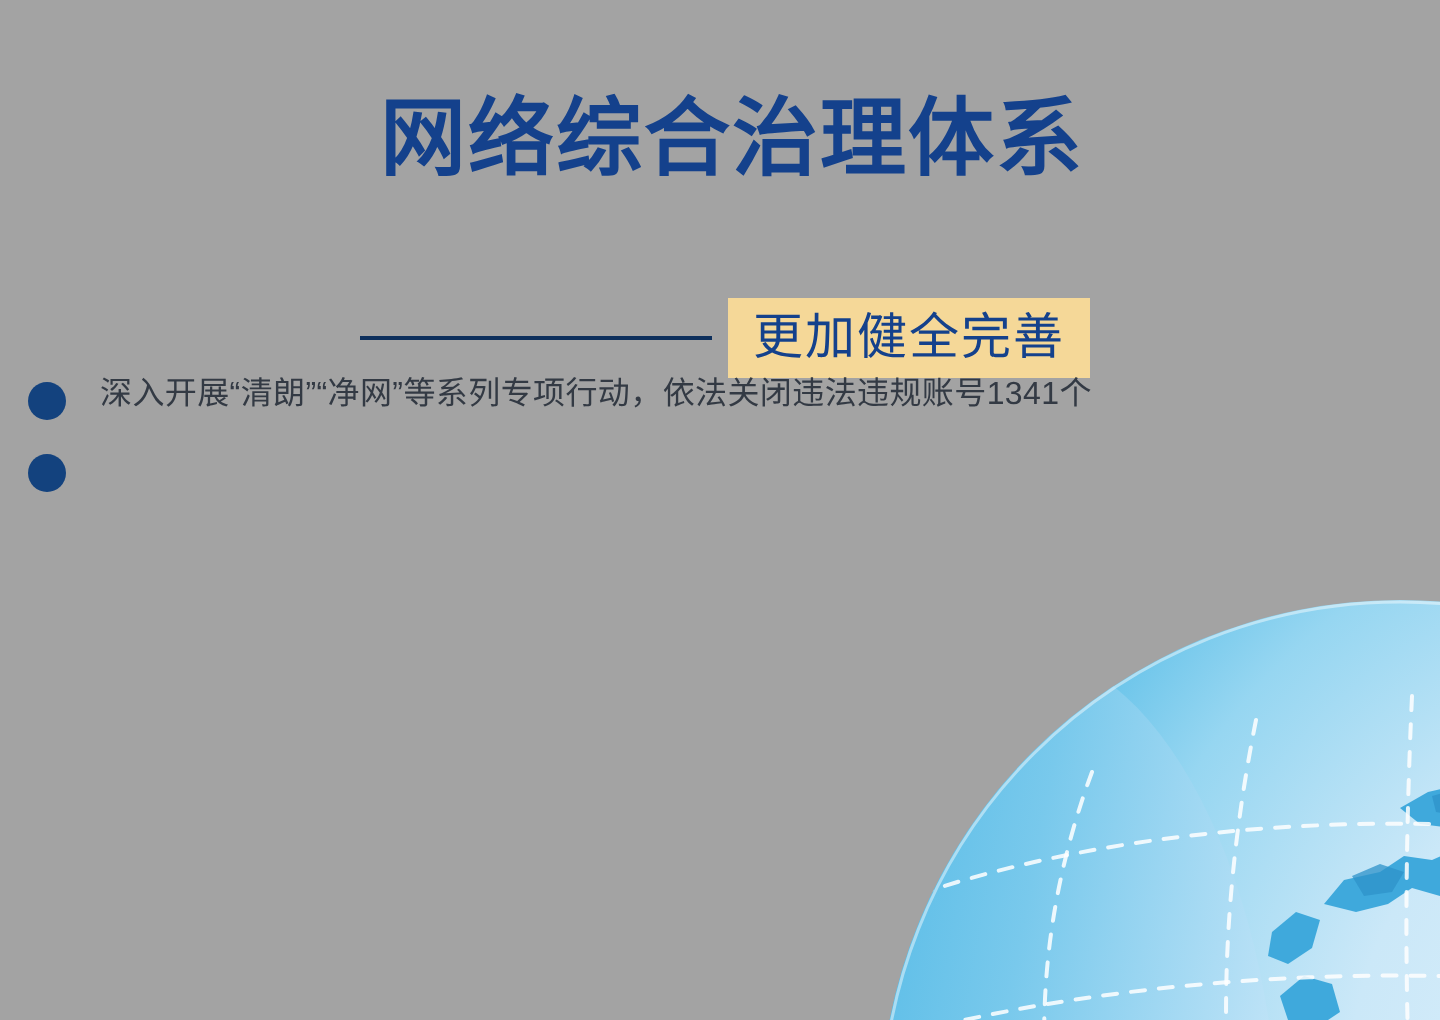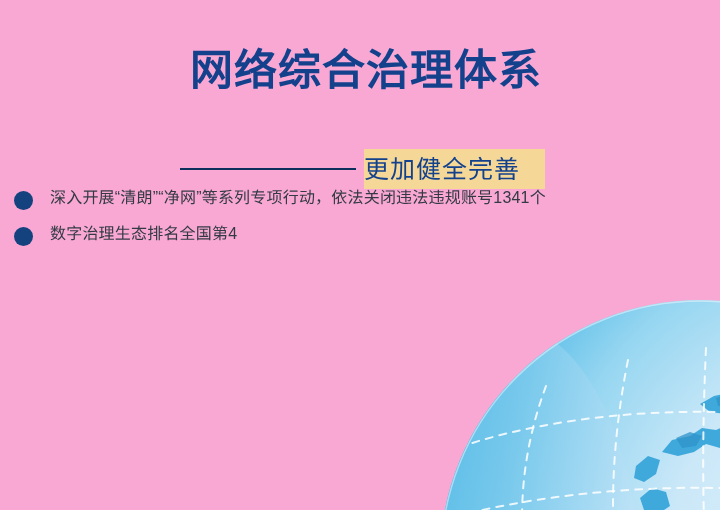--- a/index.html
+++ b/index.html
@@ -11,21 +11,21 @@
     width: 720px;
     height: 510px;
     overflow: hidden;
     font-family: "Liberation Sans", "DejaVu Sans", sans-serif;
   }
 
   #poster {
     position: relative;
     width: 720px;
     height: 510px;
-    background: #f9a8d4;
+    background: #a3a3a3;
     overflow: hidden;
   }
 
   
   #globe-layer {
     position: absolute;
     left: 0;
     top: 0;
     width: 720px;
     height: 510px;
@@ -65,21 +65,21 @@
 
   #subtitle-badge {
     position: absolute;
     left: 364px;
     top: 105px;
     width: 181px;
     height: 40px;
     background: #f5d898;
     display: flex;
     align-items: center;
-    justify-content: flex-start;
+    justify-content: center;
   }
 
   #subtitle-badge .badge-text {
     font-size: 25px;
     line-height: 28px;
     letter-spacing: 1px;
     color: #14418c;
     white-space: nowrap;
   }
 
@@ -194,17 +194,16 @@
     </div>
   </div>
 
   <ul id="bullet-list">
     <li class="list-item">
       <span class="bullet-dot"></span>
       <span class="item-text">深入开展“清朗”“净网”等系列专项行动，依法关闭违法违规账号1341个</span>
     </li>
     <li class="list-item">
       <span class="bullet-dot"></span>
-      <span class="item-text">数字治理生态排名全国第4</span>
     </li>
   </ul>
 
 </div>
 
 </body></html>

